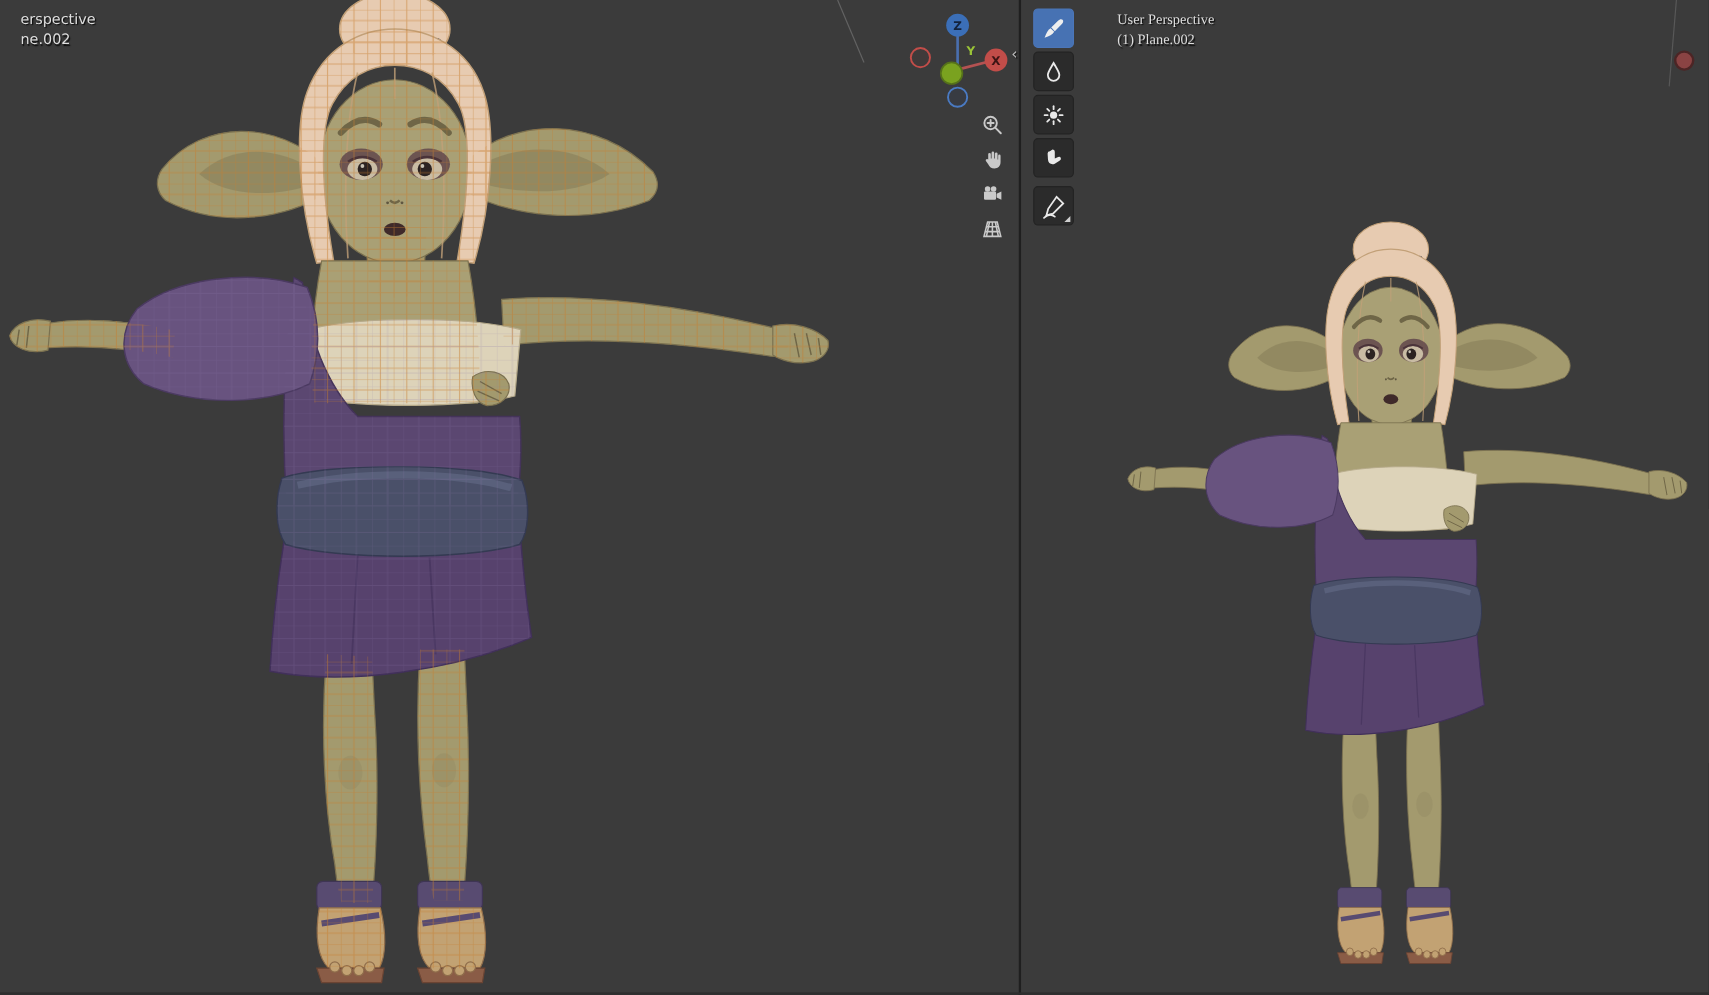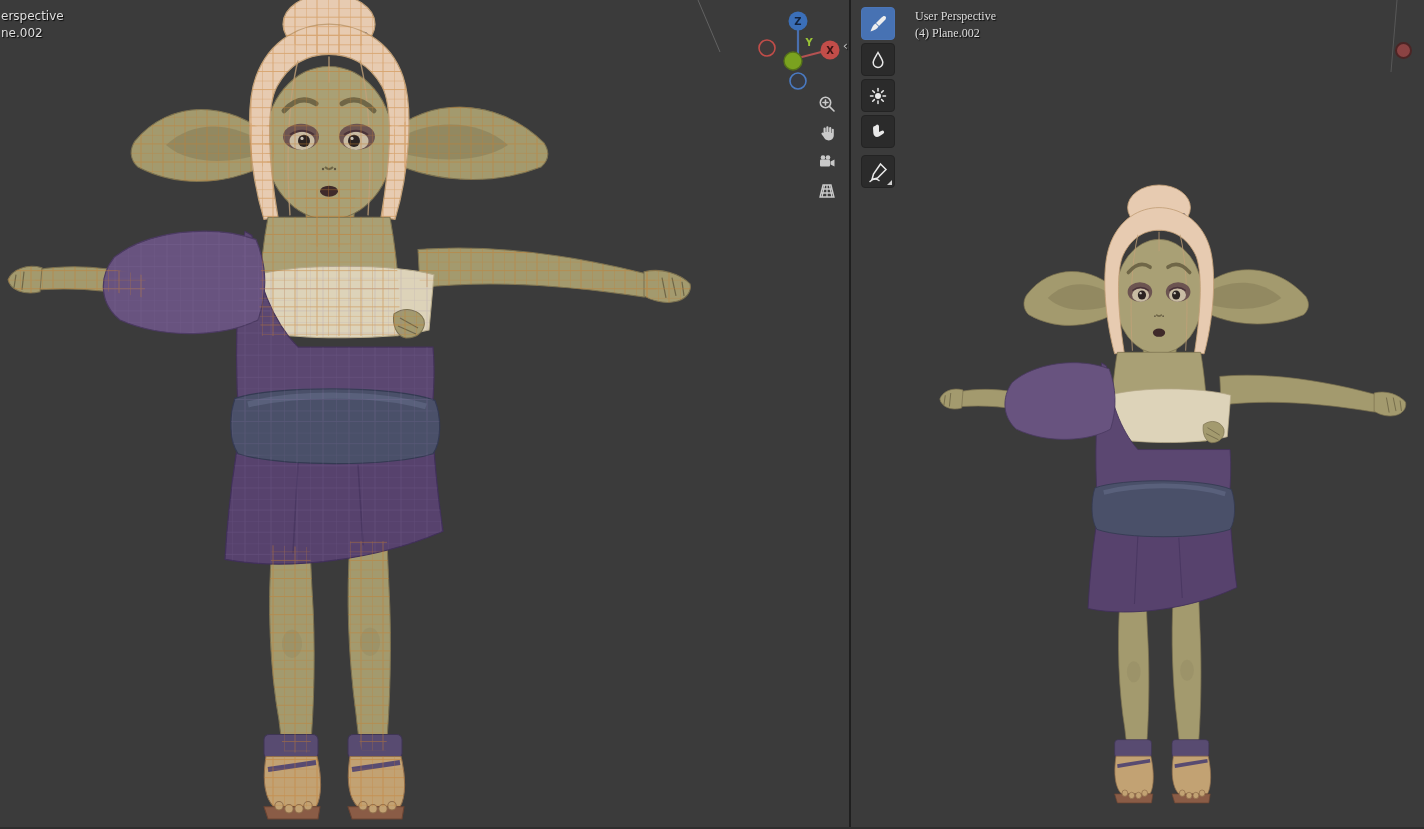--- a/index.html
+++ b/index.html
@@ -3,21 +3,21 @@
 <meta charset="utf-8">
 <style>
   html,body{margin:0;padding:0;background:#1d1d1d;}
   .stage{position:relative;width:1424px;height:829px;overflow:hidden;background:#3b3b3b;
          font-family:"DejaVu Sans",sans-serif;-webkit-font-smoothing:antialiased;}
   .viewport{position:absolute;top:0;height:100%;background:#3b3b3b;}
   .vp-left{left:0;width:849px;}
   .vp-right{left:851px;width:573px;font-family:Liberation Serif, serif;}
   .divider{position:absolute;left:849px;top:0;width:2px;height:100%;background:#1f1f1f;}
   .vp-text{position:absolute;color:#dedede;font-size:12px;line-height:17px;
-           text-shadow:1px 1px 1px rgba(0,0,0,.85);pointer-events:none;white-space:nowrap;}
+           text-shadow:1px 1px 1px rgba(0,0,0,.85);pointer-events:none;white-space:nowrap;margin-left:16px;}
   .char-svg{position:absolute;}
   
   .skin  {fill:#a39a6e;stroke:#7b7150;stroke-width:1;}
   .skin2 {fill:#a9a075;stroke:#7b7150;stroke-width:1;}
   .hair  {fill:#e7cbb1;stroke:#c2a078;stroke-width:1.2;}
   .band  {fill:#ddd3b9;stroke:#b6aa8a;stroke-width:1;}
   .dress {fill:#5b4771;stroke:#44335a;stroke-width:1.2;}
   .sleeve{fill:#68537f;stroke:#4b3a61;stroke-width:1.2;}
   .belt  {fill:#4a5069;stroke:#343a52;stroke-width:1.2;}
   .skirt {fill:#57426d;stroke:#41305a;stroke-width:1.2;}
@@ -290,21 +290,21 @@
             <path d="M13.5,3 L19,8.5 L10.5,17 L5,18.5 L6.5,13 Z"></path>
             <path d="M3,20.5 C6,17.5 9.5,17.5 12,19.5"></path>
           </g>
         </svg>
         <span class="corner"></span>
       </div>
     </div>
 
     <div class="vp-text" style="left:64px;top:8px">
       <div>User Perspective</div>
-      <div>(4) Plane.002</div>
+      <div>(1) Plane.002</div>
     </div>
 
     <svg class="stray" style="left:532px;top:0;width:30px;height:80px">
       <line x1="14" y1="0" x2="8" y2="72" stroke="rgba(190,190,190,.22)" stroke-width="1"></line>
     </svg>
     <div class="red-ball" style="left:544px;top:42px"></div>
   </div>
 
   <div class="bottom-edge"></div>
 </div>

